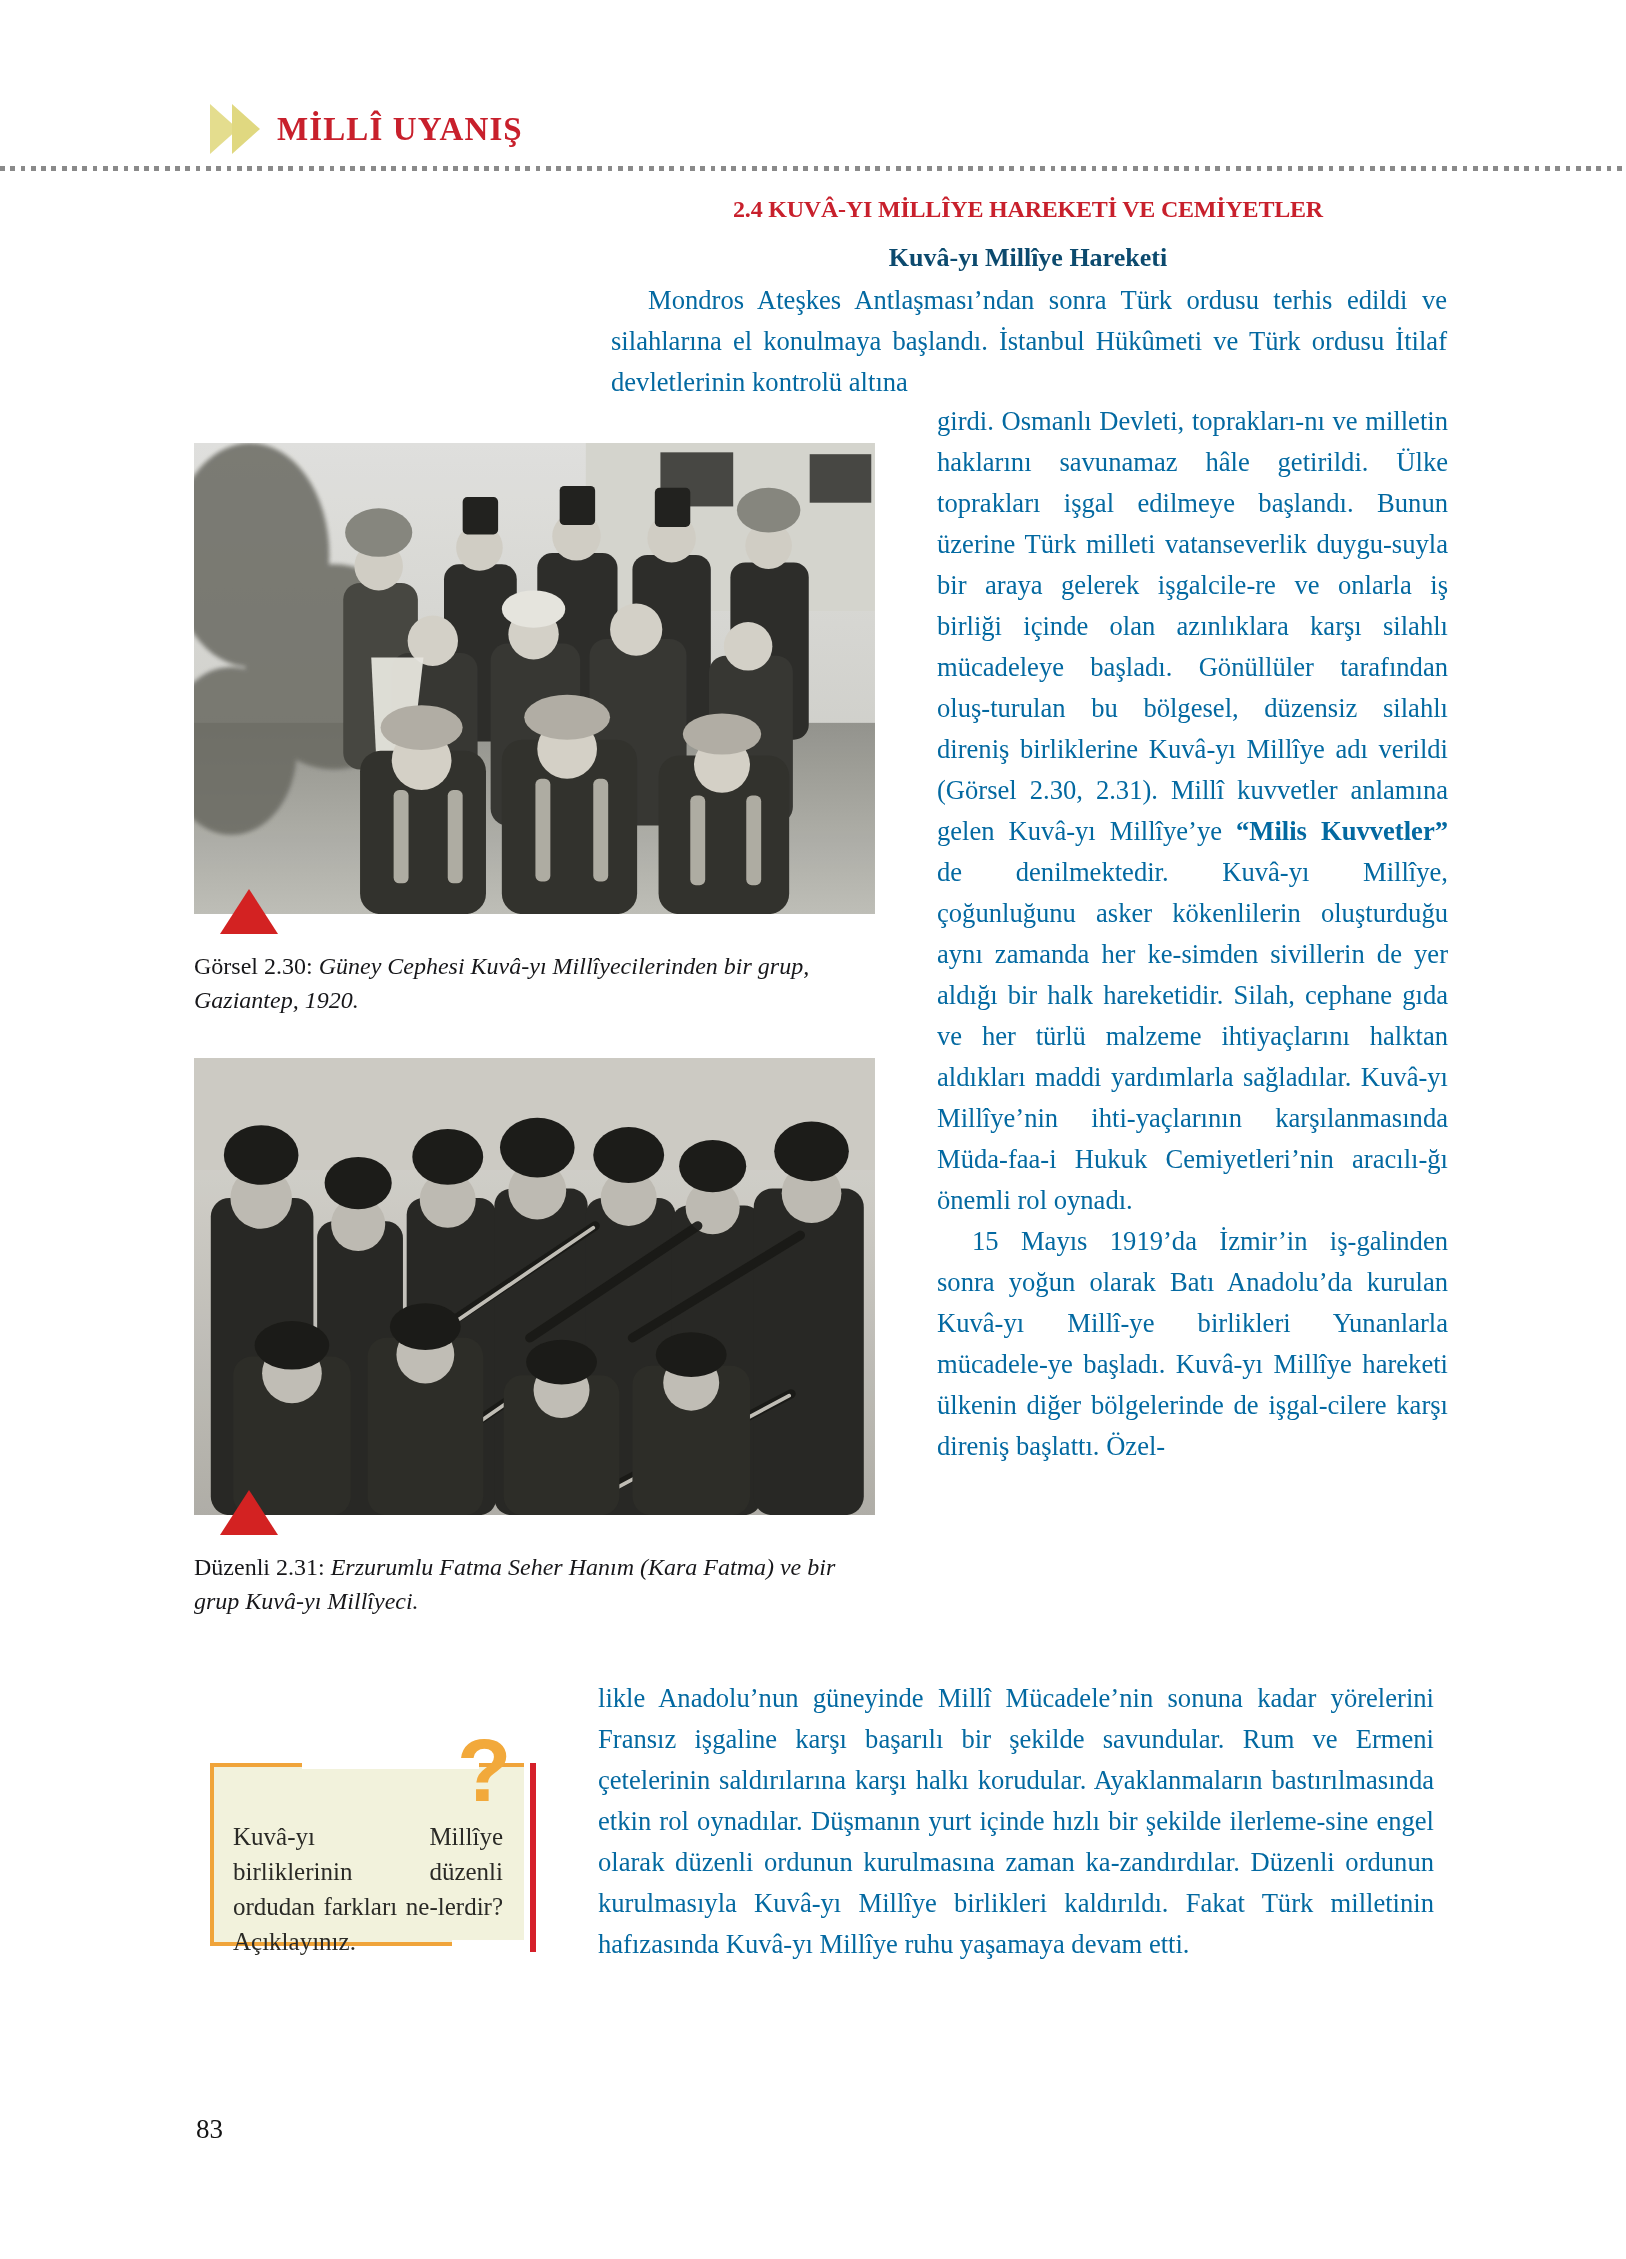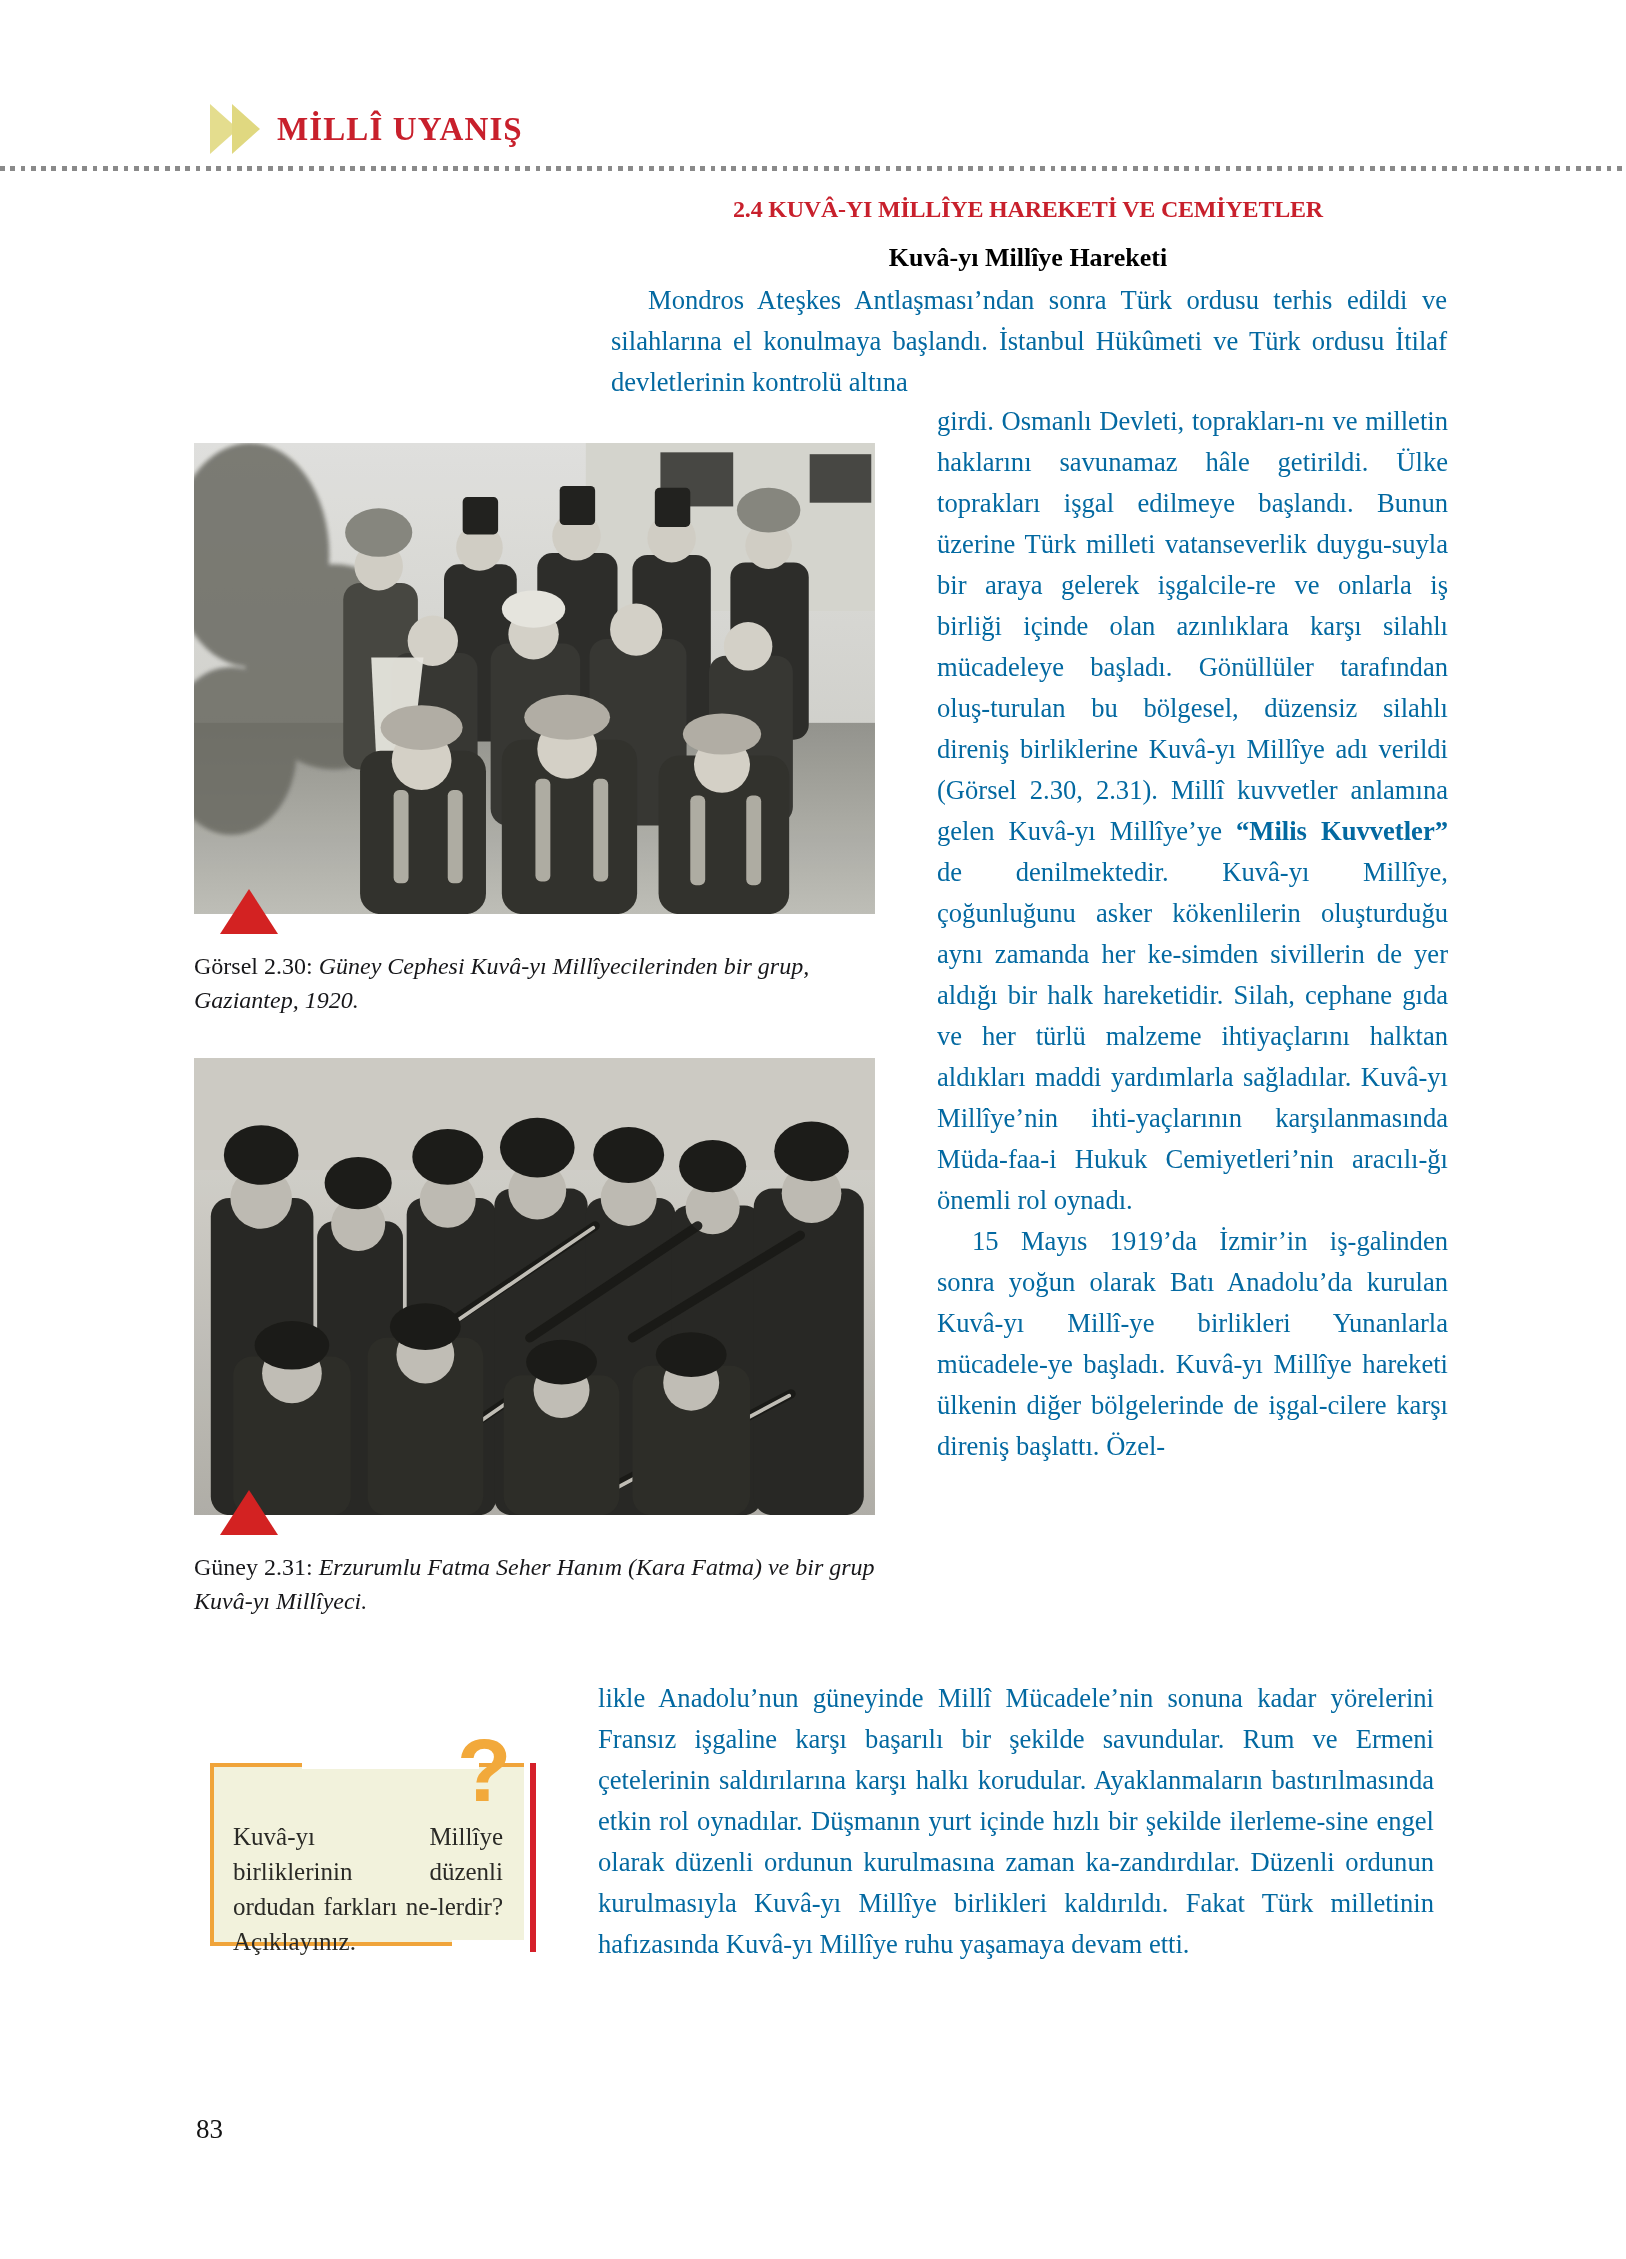--- a/index.html
+++ b/index.html
@@ -85,21 +85,21 @@
     white-space: nowrap;
   }
   .h-sub {
     position: absolute;
     left: 611px;
     top: 244px;
     width: 834px;
     text-align: center;
     font-weight: 700;
     font-size: 26px;
-    color: #000000;
+    color: #0c4a6e;
     line-height: 1.1;
   }
 
   
   .bodytext {
     font-size: 26.6px;
     line-height: 41px;
     text-align: justify;
     text-justify: inter-word;
     hyphens: manual;
@@ -447,21 +447,21 @@
           <ellipse cx="105" cy="308" rx="40" ry="26"></ellipse>
           <ellipse cx="248" cy="288" rx="38" ry="25"></ellipse>
           <ellipse cx="394" cy="326" rx="38" ry="24"></ellipse>
           <ellipse cx="533" cy="318" rx="38" ry="24"></ellipse>
         </g>
         <rect x="0" y="0" width="730" height="490" fill="#000" opacity="0.05"></rect>
       </svg>
     </div>
     <div class="marker-tri"></div>
     <div class="caption">
-      <span class="cap-label">Güney 2.31:</span>
+      <span class="cap-label">Düzenli 2.31:</span>
       <span class="cap-text">Erzurumlu Fatma Seher Hanım (Kara Fatma) ve bir grup Kuvâ-yı Millîyeci.</span>
     </div>
   </div>
 
   <div class="bodytext col-right">
     <p>
       <span>girdi. Osmanlı Devleti, toprakları-nı ve milletin haklarını savunamaz hâle getirildi. Ülke toprakları işgal edilmeye başlandı. Bunun üzerine Türk milleti vatanseverlik duygu-suyla bir araya gelerek işgalcile-re ve onlarla iş birliği içinde olan azınlıklara karşı silahlı mücadeleye başladı. Gönüllüler tarafından oluş-turulan bu bölgesel, düzensiz silahlı direniş birliklerine Kuvâ-yı Millîye adı verildi (Görsel 2.30, 2.31). Millî kuvvetler anlamına gelen Kuvâ-yı Millîye’ye </span><b>“Milis Kuvvetler”</b><span> de denilmektedir. Kuvâ-yı Millîye, çoğunluğunu asker kökenlilerin oluşturduğu aynı zamanda her ke-simden sivillerin de yer aldığı bir halk hareketidir. Silah, cephane gıda ve her türlü malzeme ihtiyaçlarını halktan aldıkları maddi yardımlarla sağladılar. Kuvâ-yı Millîye’nin ihti-yaçlarının karşılanmasında Müda-faa-i Hukuk Cemiyetleri’nin aracılı-ğı önemli rol oynadı.</span>
     </p>
     <p>
       <span class="indent"></span><span>15 Mayıs 1919’da İzmir’in iş-galinden sonra yoğun olarak Batı Anadolu’da kurulan Kuvâ-yı Millî-ye birlikleri Yunanlarla mücadele-ye başladı. Kuvâ-yı Millîye hareketi ülkenin diğer bölgelerinde de işgal-cilere karşı direniş başlattı. Özel-</span>

